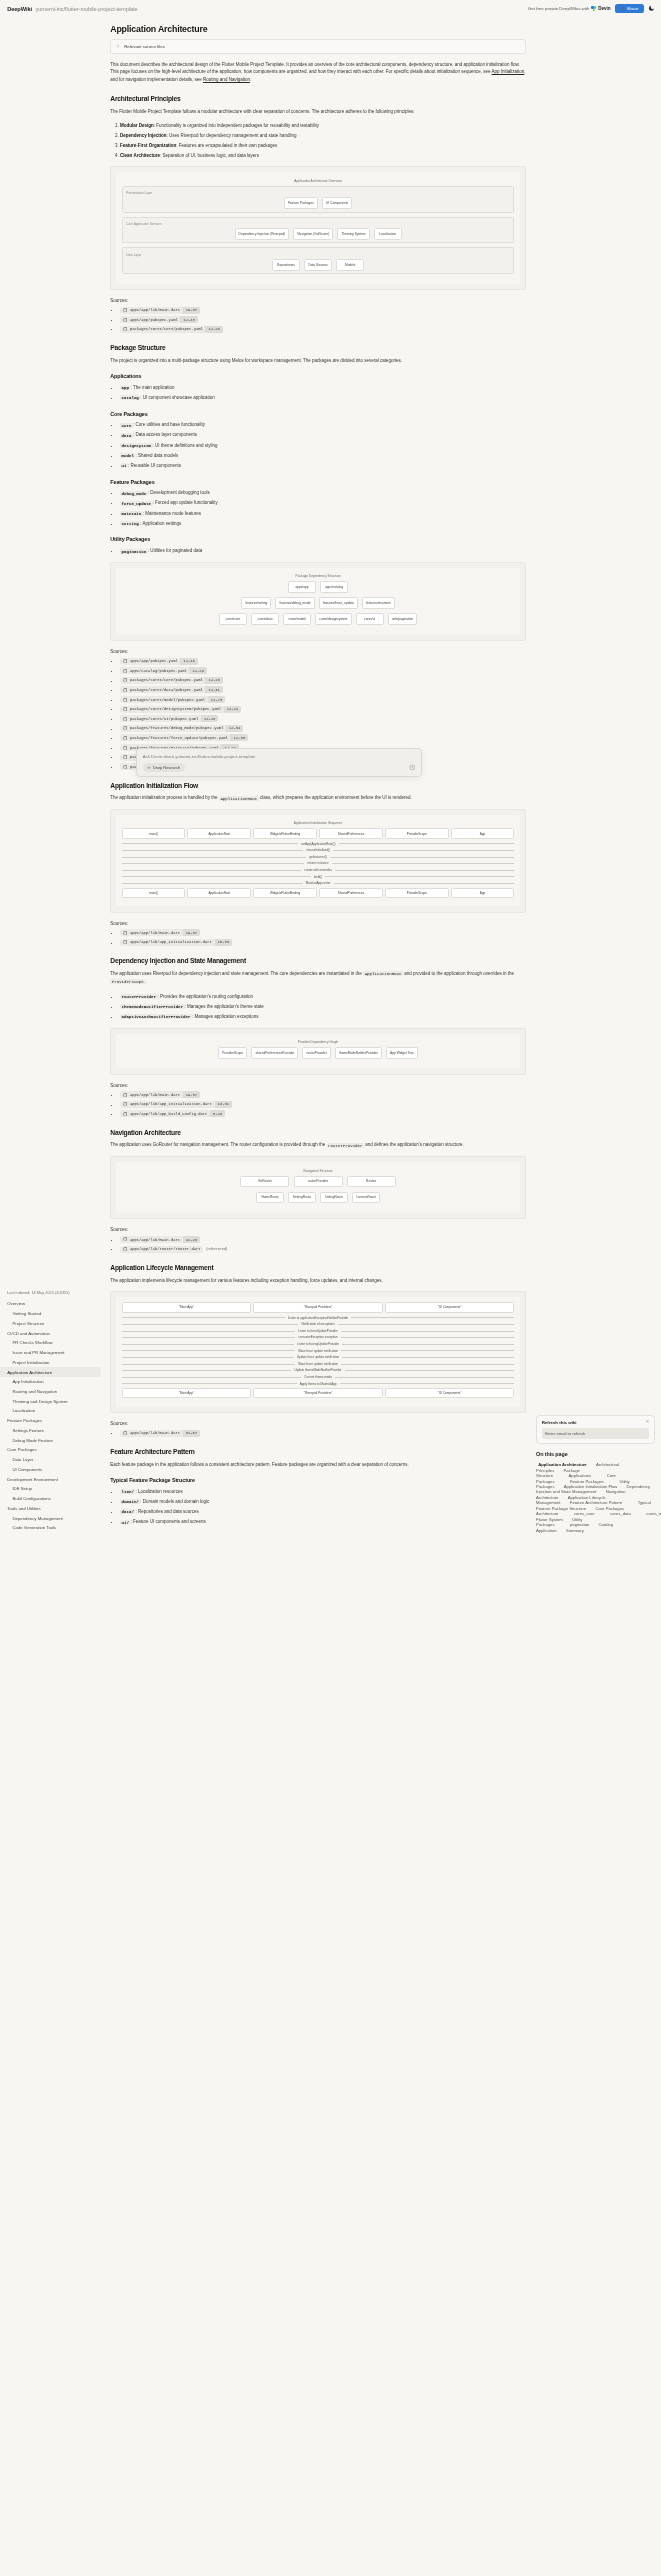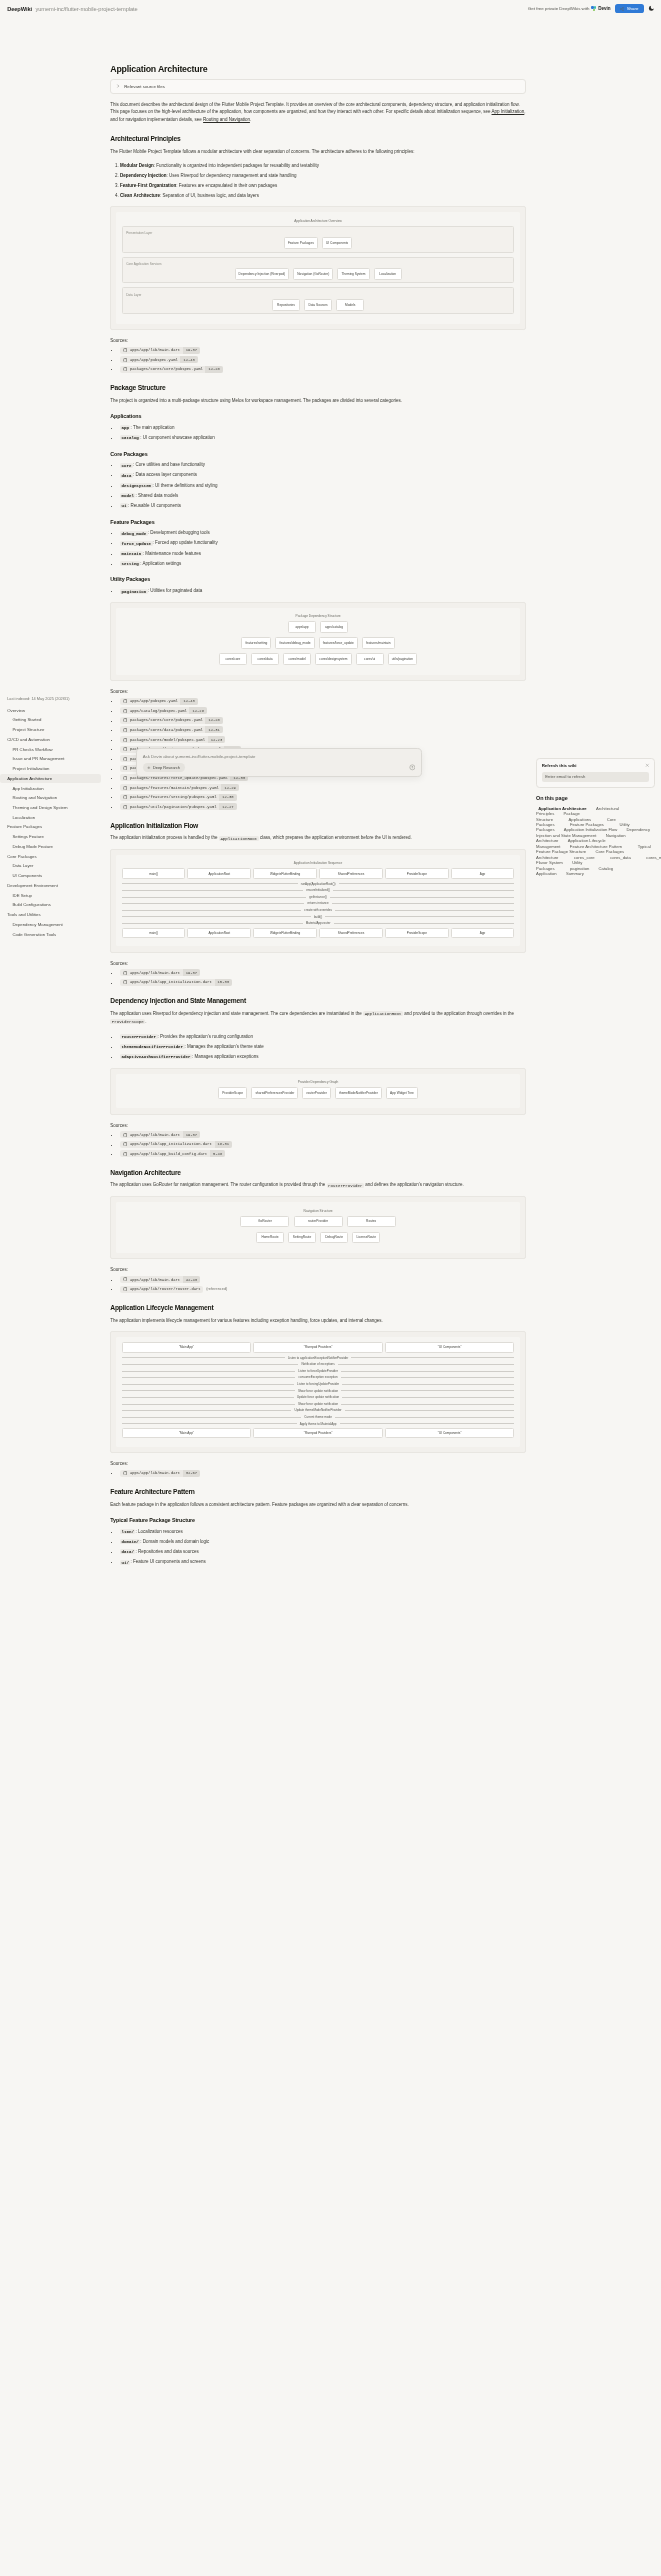--- a/index.html
+++ b/index.html
@@ -33,21 +33,21 @@
   .devin-dots i:nth-child(3){ background:#7ec24f; left:1.3px; bottom:0;}
   .devin-word { font-weight:700; color:#1d1d1b; font-size:4.6px; }
   .share-btn {
     background:#2f7ad6; color:#fff; border-radius:2.6px;
     font-size:4.4px; padding:2.1px 5.2px; display:flex; align-items:center; gap:2.1px;
     border:none; cursor:pointer; font-family:inherit;
   }
   .moon { width:6.7px; height:6.7px; color:#2b2b29; display:block; }
 
   
-  .layout { display:flex; align-items:center; padding:0;margin-top:40px; }
+  .layout { display:flex; align-items:flex-end; padding:0; }
   .left-rail { width:101px; flex:0 0 101px; padding:3.1px 0 0 0; }
   .main { flex:1 1 auto; min-width:0; padding:0 7.2px 0 9.3px; }
   .right-rail { width:129px; flex:0 0 129px; padding:4.1px 7.2px 0 3.1px; }
 
   
   .indexed { font-size:3.9px; color:#76766f; padding:1.5px 0 4.6px 7.2px; }
   .nav-item {
     display:block; font-size:4.3px; color:#4a4a45;
     padding:2.2px 4.1px 2.2px 7.2px; line-height:1.25;
     border-radius:2.1px; cursor:pointer;

